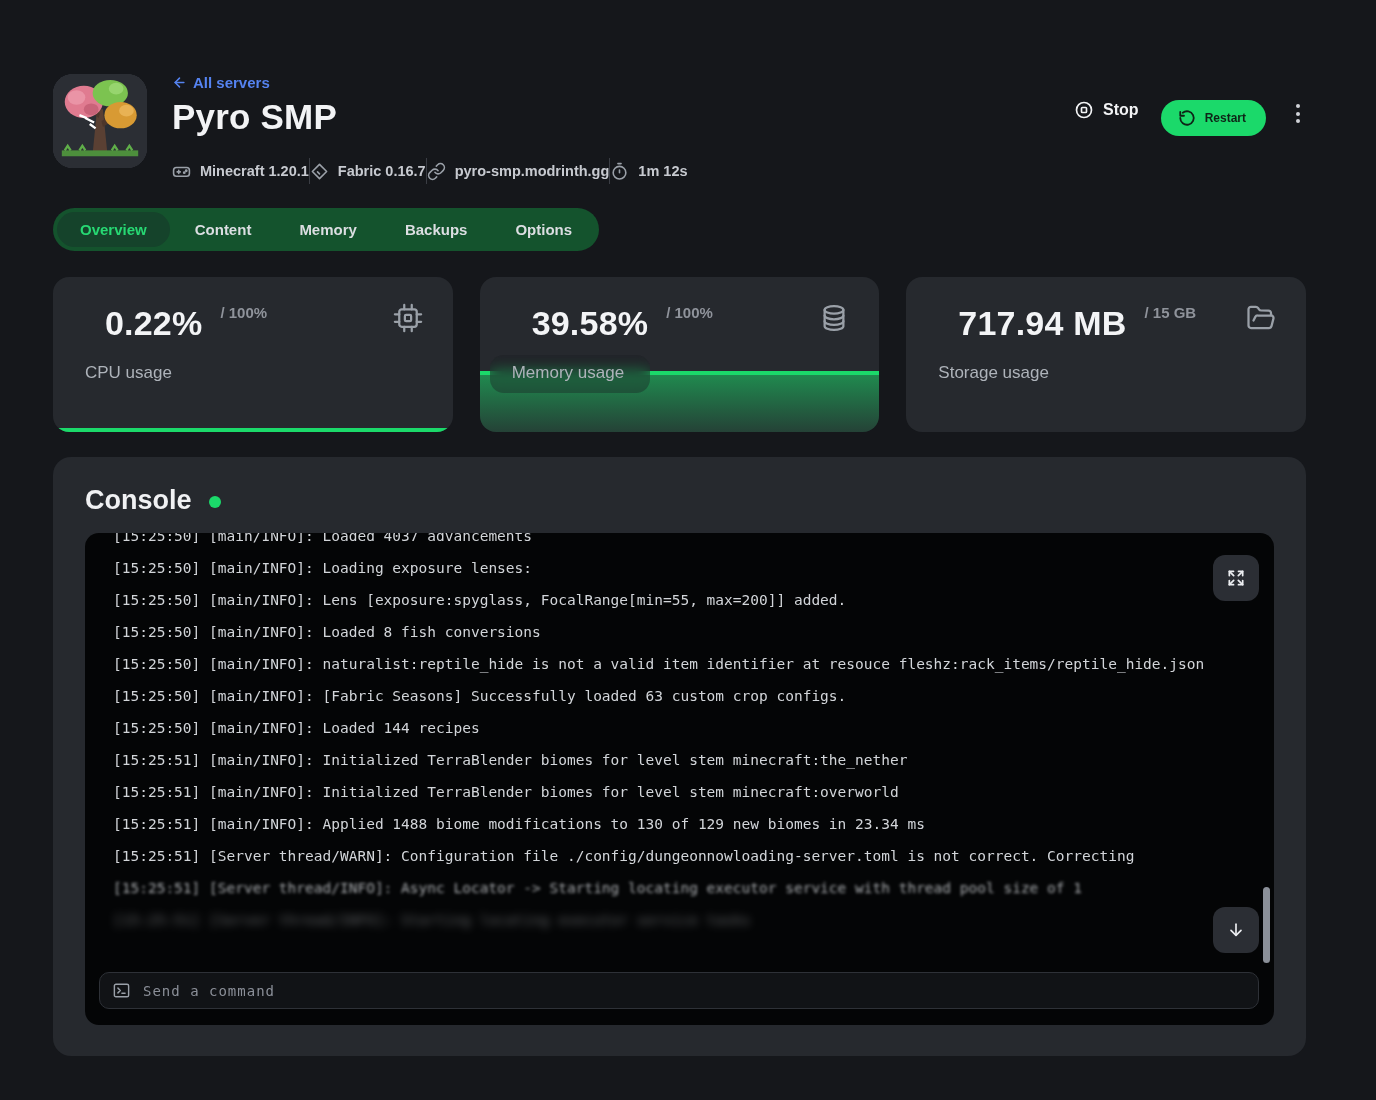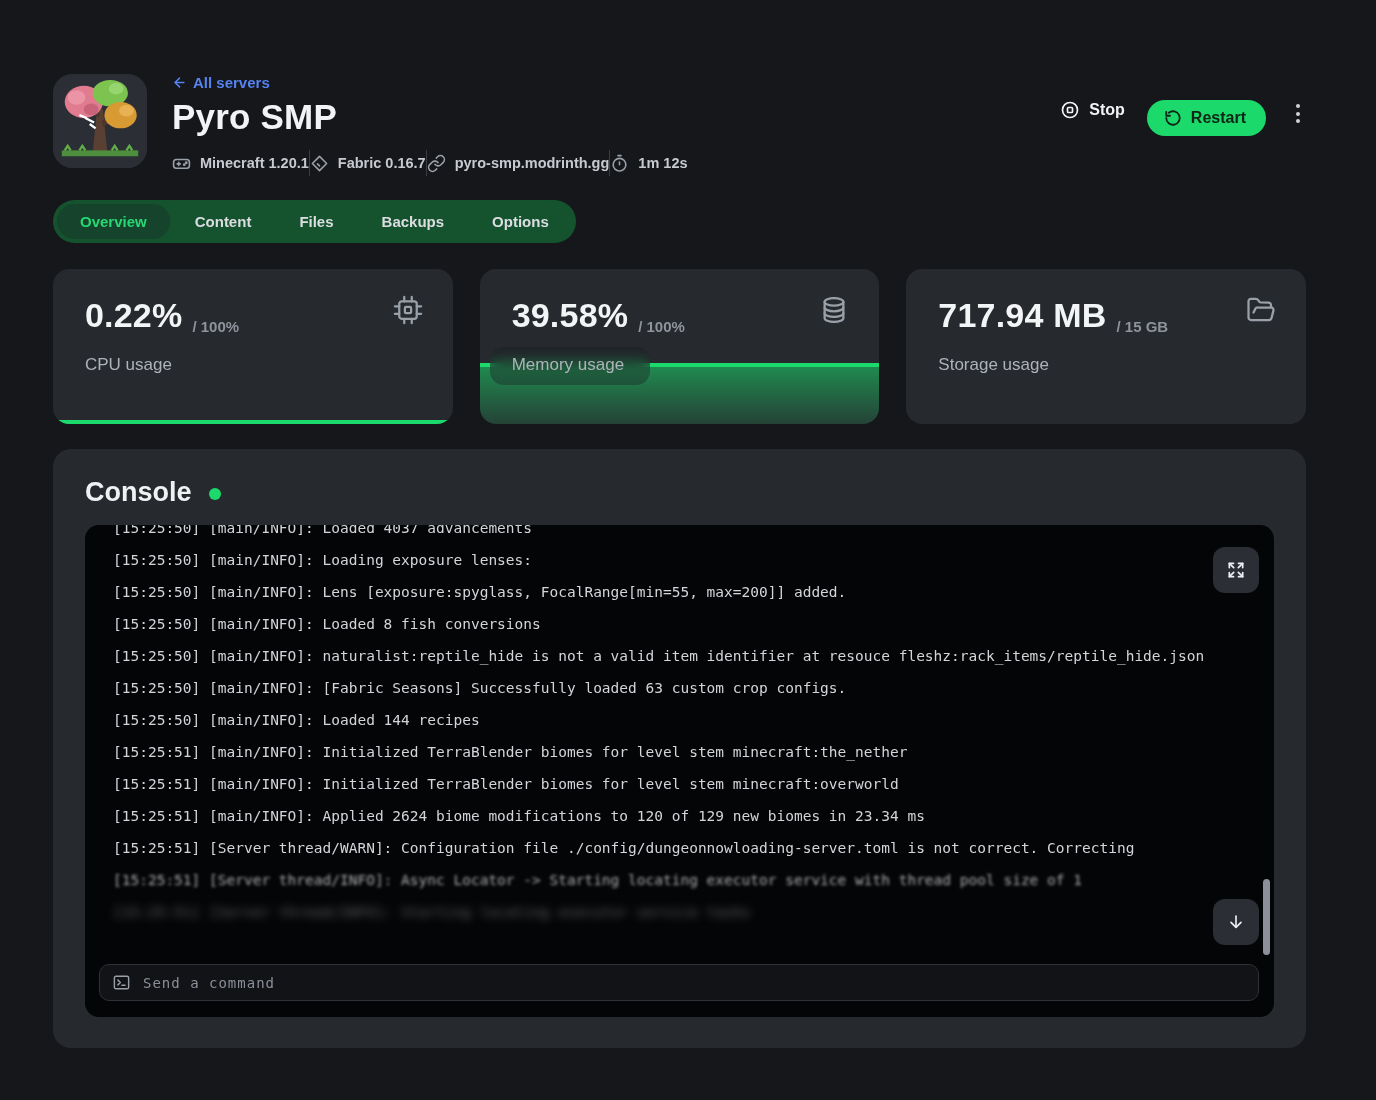--- a/index.html
+++ b/index.html
@@ -18,34 +18,34 @@
     width:94px; height:94px; border-radius:20px; background:#2b2e34;
     flex:0 0 auto; overflow:hidden; box-shadow:0 0 0 1px #34373d inset;
   }
   .server-icon svg { width:100%; height:100%; display:block; }
   .head-left { display:flex; flex-direction:column; }
   .back-link {
     color:#5583f0; font-size:15px; font-weight:600; text-decoration:none;
     display:inline-flex; align-items:center; gap:6px; margin-top:0;
   }
   .page-title { color:#f2f3f5; font-size:35px; font-weight:800; letter-spacing:.2px; margin-top:6px; }
-  .meta-row { display:flex; align-items:center; margin-top:13px; }
+  .meta-row { display:flex; align-items:center; margin-top:21px; }
   .meta-item { display:flex; align-items:center; gap:9px; color:#c7cad0; font-size:14.5px; font-weight:600; }
   .meta-item svg { width:19px; height:19px; color:#9aa0a8; }
   .meta-divider { width:1px; height:26px; background:#3a3d44; }
 
   .head-actions { margin-left:auto; margin-top:26px; display:flex; align-items:flex-start; gap:22px; }
   .stop-btn {
     display:flex; align-items:center; gap:9px; background:none; border:none; cursor:pointer;
     color:#f2f3f5; font-size:16px; font-weight:700; font-family:inherit;
   }
   .stop-btn svg { width:20px; height:20px; }
   .restart-btn {
     display:flex; align-items:center; gap:9px; cursor:pointer; border:none;
-    background:#1bd96a; color:#0e2417; font-size:16px; font-weight:800; font-family:inherit;
+    background:#1bd96a; color:#0e2417; font-size:12px; font-weight:800; font-family:inherit;
     padding:9px 20px 9px 17px; border-radius:999px;
   }
   .restart-btn svg { width:18px; height:18px; }
   .kebab-btn { background:none; border:none; cursor:pointer; padding:4px 6px; margin-left:2px; display:flex; flex-direction:column; gap:3.5px; }
   .kebab-btn i { width:4px; height:4px; border-radius:50%; background:#d0d3d8; display:block; }
 
   
   .tabbar {
     margin-top:24px; display:inline-flex; align-items:center; gap:2px;
     background:#14532d; border-radius:999px; padding:4px;
@@ -55,21 +55,21 @@
     color:#dcdee2; font-size:15px; font-weight:700; padding:9px 23px; border-radius:999px;
   }
   .tab.active { background:#15432b; color:#27d873; }
 
   
   .cards { margin-top:26px; display:grid; grid-template-columns:repeat(3,1fr); gap:27px; }
   .card {
     position:relative; height:155px; border-radius:16px; background:#26292e;
     overflow:hidden; padding:27px 32px;
   }
-  .stat-top { display:flex; align-items:flex-end; gap:10px; }
+  .stat-top { display:flex; align-items:flex-start; gap:18px;margin-left:20px; }
   .stat-value { color:#f3f4f6; font-size:34px; font-weight:800; letter-spacing:.2px; }
   .stat-max { color:#8f939b; font-size:15px; font-weight:600; }
   .stat-label { display:block; color:#aeb3ba; font-size:17px; margin-top:20px; position:relative; z-index:2; }
   .stat-label.blur-chip {
     display:inline-block; padding:8px 26px 10px 22px; margin:12px 0 0 -22px; border-radius:14px;
     background:rgba(28,31,36,.40);
     backdrop-filter:blur(7px); -webkit-backdrop-filter:blur(7px);
   }
   .stat-icon { position:absolute; top:26px; right:30px; color:#9aa0a8; }
   .stat-icon svg { width:30px; height:30px; }
@@ -215,21 +215,21 @@
             <i></i>
             <i></i>
         </button>
       </div>
     </div>
 
     
     <div class="tabbar">
       <button class="tab active">Overview</button>
       <button class="tab">Content</button>
-      <button class="tab">Files</button>
+      <button class="tab">Memory</button>
       <button class="tab">Backups</button>
       <button class="tab">Options</button>
     </div>
 
     
     <div class="cards">
 
       <div class="card">
         <div class="stat-top">
           <span class="stat-value">0.22%</span>
@@ -290,21 +290,21 @@
           <div class="log-scroll">
             <div class="log-line">[15:25:50] [main/INFO]: Loaded 4037 advancements</div>
             <div class="log-line">[15:25:50] [main/INFO]: Loading exposure lenses:</div>
             <div class="log-line">[15:25:50] [main/INFO]: Lens [exposure:spyglass, FocalRange[min=55, max=200]] added.</div>
             <div class="log-line">[15:25:50] [main/INFO]: Loaded 8 fish conversions</div>
             <div class="log-line">[15:25:50] [main/INFO]: naturalist:reptile_hide is not a valid item identifier at resouce fleshz:rack_items/reptile_hide.json</div>
             <div class="log-line">[15:25:50] [main/INFO]: [Fabric Seasons] Successfully loaded 63 custom crop configs.</div>
             <div class="log-line">[15:25:50] [main/INFO]: Loaded 144 recipes</div>
             <div class="log-line">[15:25:51] [main/INFO]: Initialized TerraBlender biomes for level stem minecraft:the_nether</div>
             <div class="log-line">[15:25:51] [main/INFO]: Initialized TerraBlender biomes for level stem minecraft:overworld</div>
-            <div class="log-line">[15:25:51] [main/INFO]: Applied 2624 biome modifications to 120 of 129 new biomes in 23.34 ms</div>
+            <div class="log-line">[15:25:51] [main/INFO]: Applied 1488 biome modifications to 130 of 129 new biomes in 23.34 ms</div>
             <div class="log-line">[15:25:51] [Server thread/WARN]: Configuration file ./config/dungeonnowloading-server.toml is not correct. Correcting</div>
             <div class="log-line blur-a">[15:25:51] [Server thread/INFO]: Async Locator -&gt; Starting locating executor service with thread pool size of 1</div>
             <div class="log-line blur-b">[15:25:51] [Server thread/INFO]: Starting locating executor service tasks</div>
           </div>
         </div>
 
         <button class="term-btn expand-btn" aria-label="expand">
           <svg viewBox="0 0 24 24" fill="none" stroke="currentColor" stroke-width="2.1" stroke-linecap="round" stroke-linejoin="round">
             <path d="M4 9V4h5"></path>
               <path d="m4 4 5.2 5.2"></path>

